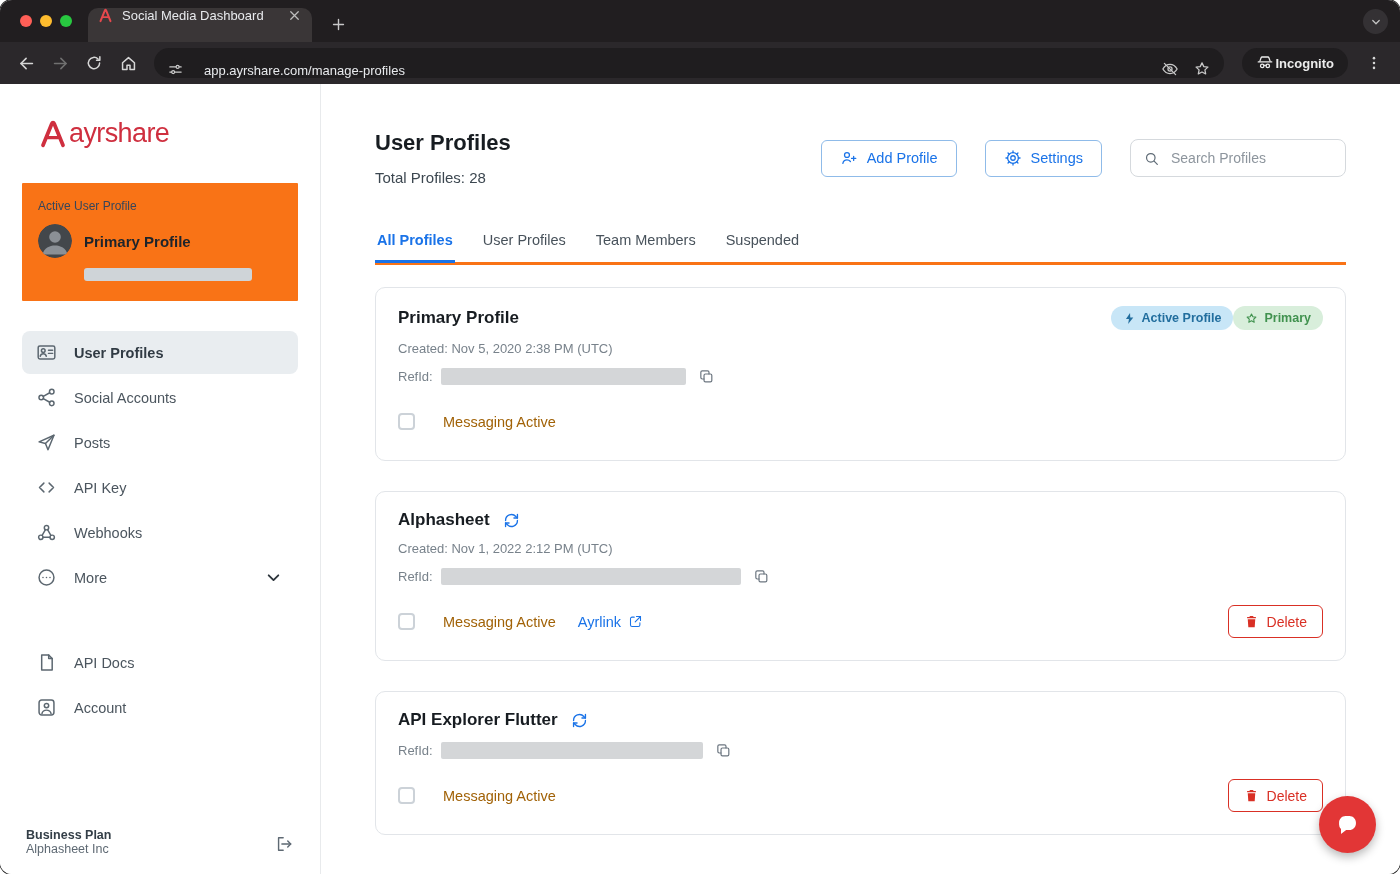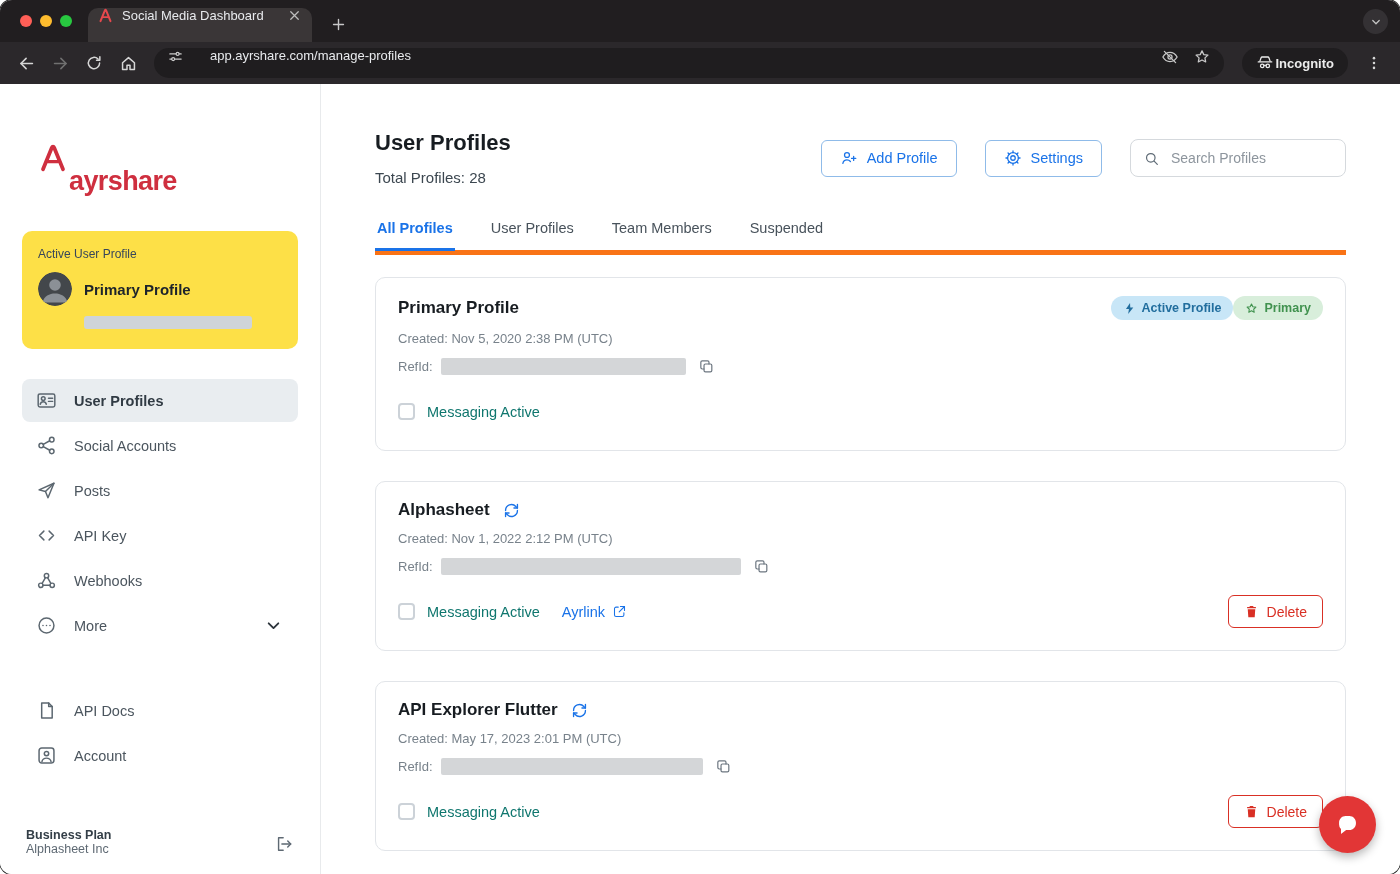--- a/index.html
+++ b/index.html
@@ -17,36 +17,36 @@
   .btab{margin-left:88px;width:224px;height:34px;background:#3a3637;border-radius:10px 10px 0 0;
     display:flex;align-items:flex-start;padding:0 10px;gap:9px;color:#e8eaed;font-size:13px;}
   .btab-title{flex:1;white-space:nowrap;overflow:hidden;}
   .tab-close{color:#bdbdbd;}
   .newtab{width:28px;height:28px;margin:0 0 4px 12px;display:flex;align-items:center;justify-content:center;color:#c8c8c8;}
   .strip-end{position:absolute;right:12px;top:9px;width:25px;height:25px;border-radius:50%;background:#343134;
     display:flex;align-items:center;justify-content:center;color:#c4c4c4;}
   .toolbar{height:42px;flex:0 0 42px;background:#2b282b;display:flex;align-items:center;padding:0 10px;gap:2px;}
   .tbtn{width:32px;height:32px;border-radius:50%;display:flex;align-items:center;justify-content:center;color:#d6d6d6;}
   .tbtn.dim{color:#707070;}
-  .omnibox{flex:1;height:30px;background:#1f1d1f;border-radius:15px;display:flex;align-items:flex-start;
-    padding:0 13px;gap:26px;margin:0 8px;color:#cccccc;min-width:0;}
+  .omnibox{flex:1;height:30px;background:#1f1d1f;border-radius:15px;display:flex;align-items:flex-end;
+    padding:0 13px;gap:20px;margin:0 8px;color:#cccccc;min-width:0;}
   .omni-url{font-size:13px;color:#e8eaed;flex:1;white-space:nowrap;overflow:hidden;}
   .omni-right{display:flex;align-items:center;gap:14px;color:#c9c9c9;}
   .incognito{height:30px;border-radius:15px;background:#1f1d1f;display:flex;align-items:center;gap:2px;
     padding:0 14px;color:#ececec;font-size:13px;font-weight:bold;margin:0 8px;}
 
   
   .page{flex:1;display:flex;background:#fff;position:relative;min-height:0;}
 
   
   .sidebar{width:321px;flex:0 0 321px;border-right:1px solid #e8eaec;padding:30px 22px 18px;
     display:flex;flex-direction:column;min-height:0;}
   .logo{display:flex;align-items:center;margin:4px 0 0 16px;color:#cf2f3f;}
-  .logo-text{font-size:27px;font-weight:700;letter-spacing:-0.6px;color:#cf2f3f;margin-left:1px;margin-top:48px;}
-  .profile-card{margin-top:34px;background:#fde047;border-radius:10px;padding:16px 16px 20px;}
+  .logo-text{font-size:27px;font-weight:400;letter-spacing:-0.6px;color:#cf2f3f;margin-left:1px;}
+  .profile-card{margin-top:34px;background:#f97316;border-radius:1px;padding:16px 16px 20px;}
   .pc-label{font-size:12px;color:#37465a;}
   .pc-row{display:flex;align-items:center;gap:12px;margin-top:11px;}
   .avatar{width:34px;height:34px;border-radius:50%;overflow:hidden;flex:none;}
   .pc-name{font-size:15px;font-weight:bold;color:#1d242b;}
   .pc-bar{height:13px;width:168px;background:#cfd4d8;border-radius:3px;margin:10px 0 0 46px;}
   .nav{margin-top:30px;display:flex;flex-direction:column;gap:2px;}
   .nav-item{height:43px;border-radius:8px;display:flex;align-items:center;gap:17px;padding:0 14px;
     color:#4b555e;font-size:14.5px;font-weight:500;cursor:pointer;}
   .nav-item .nicon{color:#5c6770;display:flex;}
   .nav-item.active{background:#e9edf0;color:#313b44;font-weight:bold;}
@@ -65,21 +65,21 @@
   .total{font-size:15px;color:#3c4750;margin-top:13px;}
   .head-right{display:flex;align-items:center;gap:28px;}
   .btn-blue{height:37px;padding:0 18px;border:1px solid #8fbbe9;border-radius:6px;background:#fff;
     color:#1a73e8;font-size:14.5px;font-weight:500;display:flex;align-items:center;gap:9px;cursor:pointer;}
   .btn-blue svg{width:18px;height:18px;}
   .search{width:216px;height:38px;border:1px solid #d5d9dd;border-radius:8px;display:flex;align-items:center;
     gap:9px;padding:0 12px;color:#5f6b76;background:#fff;}
   .search svg{width:17px;height:17px;}
   .search input{border:0;outline:0;flex:1;min-width:0;font-size:14px;color:#333;font-family:"Liberation Sans",sans-serif;background:transparent;}
   .search input::placeholder{color:#8d959d;}
-  .tabsrow{display:flex;gap:34px;margin-top:34px;border-bottom:5px solid #f97316;}
+  .tabsrow{display:flex;gap:26px;margin-top:46px;border-bottom:3px solid #f97316;}
   .ptab{padding:0 2px 12px;font-size:14.5px;color:#48525b;font-weight:500;border-bottom:3px solid transparent;
     margin-bottom:-1px;cursor:pointer;}
   .ptab.active{color:#1a73e8;font-weight:bold;border-bottom-color:#1a73e8;}
   .cards{margin-top:22px;}
   .card{border:1px solid #e2e5e9;border-radius:10px;padding:18px 22px 22px;margin-bottom:30px;background:#fff;}
   .card-head{display:flex;align-items:center;gap:12px;}
   .card-title{font-size:17px;font-weight:bold;color:#171c21;margin:0;}
   .sync{color:#1a73e8;display:flex;}
   .sync svg{width:19px;height:19px;}
   .badges{margin-left:auto;display:flex;gap:0;}
@@ -90,21 +90,21 @@
   .badge.green{background:#d8eedb;color:#41924f;}
   .created{font-size:13px;color:#78828b;margin-top:11px;}
   .refid{display:flex;align-items:center;gap:8px;margin-top:12px;}
   .refid-label{font-size:13px;color:#78828b;}
   .bar{height:17px;background:#d4d6d8;border-radius:2px;}
   .w1{width:245px;}.w2{width:300px;}.w3{width:262px;}
   .copy{color:#6c7680;display:flex;margin-left:4px;}
   .copy svg{width:17px;height:17px;}
   .card-foot{display:flex;align-items:center;margin-top:20px;min-height:33px;}
   .checkbox{width:17px;height:17px;border:2px solid #ccd2d8;border-radius:4px;background:#fff;flex:none;cursor:pointer;}
-  .msg-label{font-size:14.5px;color:#0f766e;margin-left:12px;}
+  .msg-label{font-size:14.5px;color:#a16207;margin-left:28px;}
   .extlink{display:flex;align-items:center;gap:7px;color:#1a73e8;font-size:14.5px;font-weight:500;
     margin-left:22px;text-decoration:none;cursor:pointer;}
   .extlink svg{width:15px;height:15px;}
   .btn-delete{margin-left:auto;height:33px;padding:0 15px;border:1px solid #d93025;color:#d93025;background:#fff;
     border-radius:6px;font-size:14px;font-weight:500;display:flex;align-items:center;gap:8px;cursor:pointer;}
   .btn-delete svg{width:15px;height:15px;}
   .chat-fab{position:absolute;right:24px;bottom:21px;width:57px;height:57px;border-radius:50%;background:#e23636;
     display:flex;align-items:center;justify-content:center;box-shadow:0 4px 10px rgba(0,0,0,.28);cursor:pointer;}
 </style>
 </head>
@@ -461,21 +461,20 @@
             <h3 class="card-title">API Explorer Flutter</h3>
             <span class="sync">
               <svg class="ic" viewBox="0 0 24 24">
                   <path d="M4.5 12a7.5 7.5 0 0 1 13-5.1l2 1.9"></path>
                   <path d="M19.5 4.4v4.4h-4.4"></path>
                   <path d="M19.5 12a7.5 7.5 0 0 1-13 5.1l-2-1.9"></path>
                   <path d="M4.5 19.6v-4.4h4.4"></path>
                 </svg>
             </span>
           </div>
-          <div class="created">Created: May 17, 2023 2:01 PM (UTC)</div>
           <div class="refid">
             <span class="refid-label">RefId:</span>
             <span class="bar w3"></span>
             <span class="copy">
               <svg class="ic" viewBox="0 0 24 24">
                   <rect x="8.5" y="8.5" width="11" height="11" rx="2"></rect>
                   <path d="M15.5 8.5V6a2 2 0 0 0-2-2H6a2 2 0 0 0-2 2v7.5a2 2 0 0 0 2 2h2.5"></path>
                 </svg>
             </span>
           </div>

